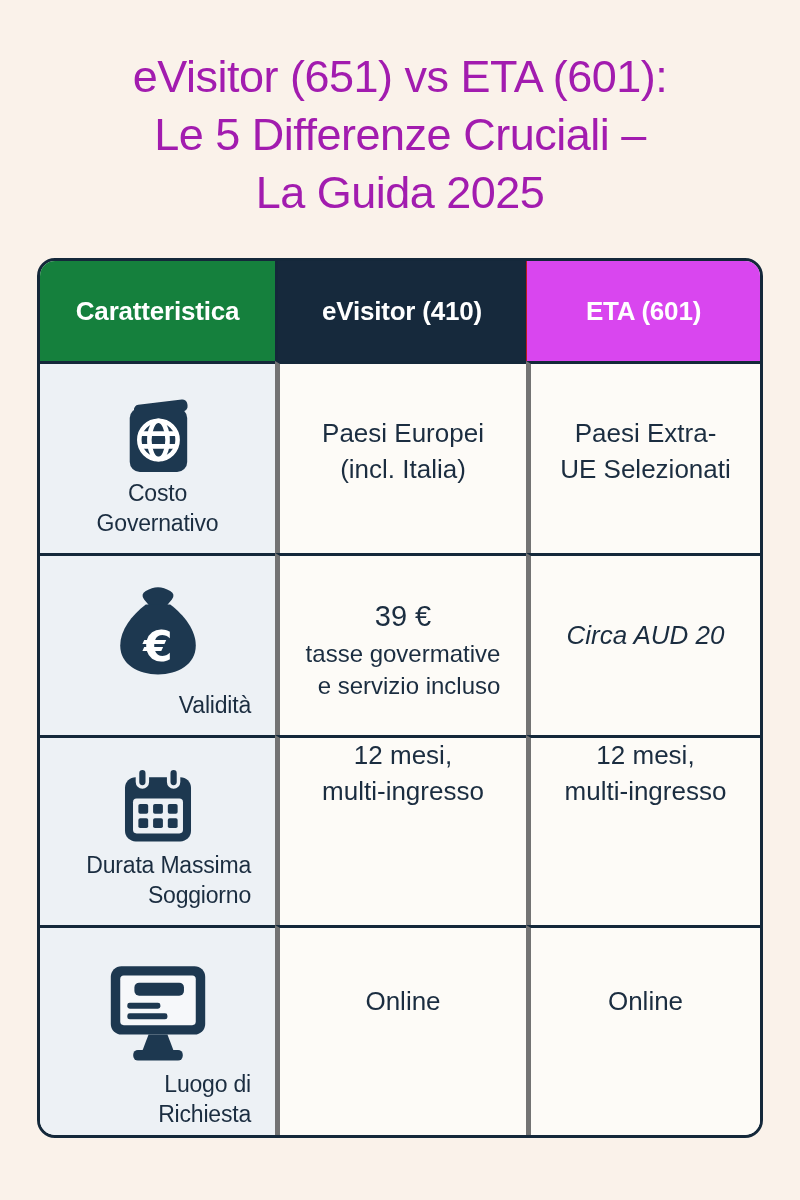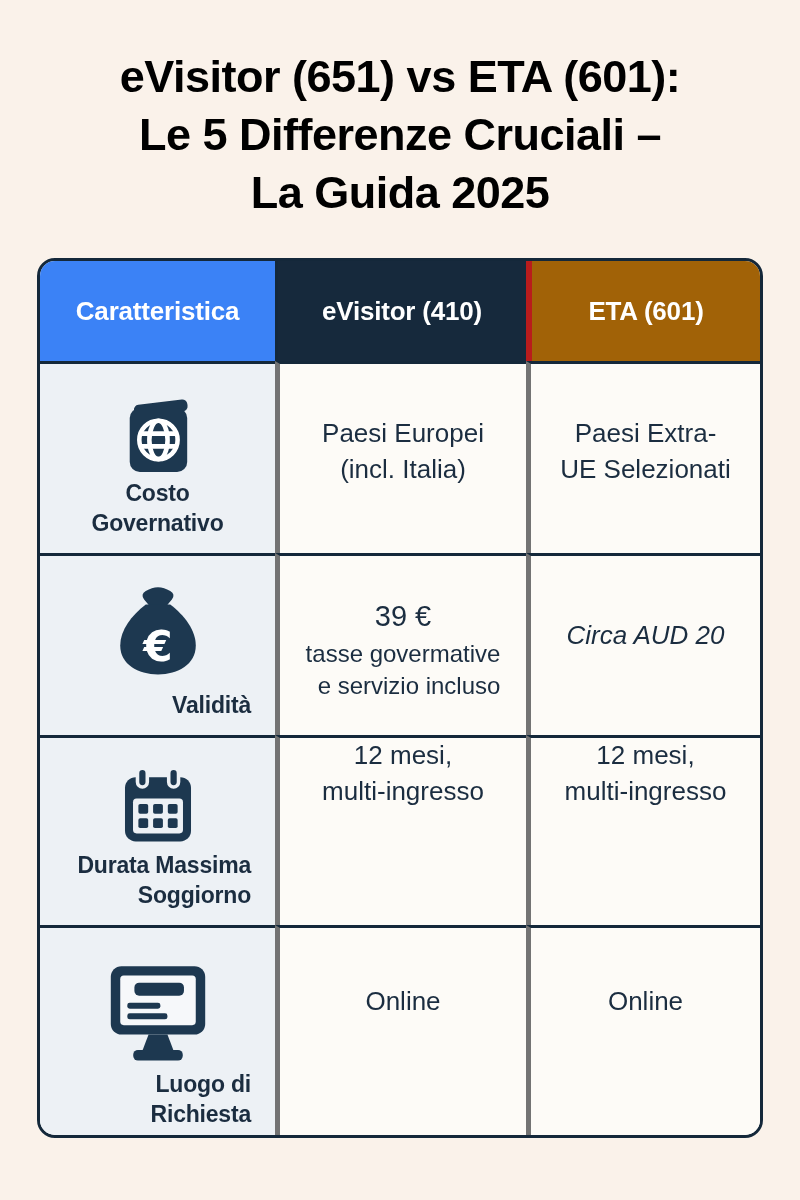--- a/index.html
+++ b/index.html
@@ -7,55 +7,55 @@
   body {
     background:#FAF2EA;
     font-family:"Liberation Sans", sans-serif;
     color:#1B2D40;
     position:relative;
     overflow:hidden;
   }
   .title {
     margin-top:48px;
     text-align:center;
-    font-weight:700;
+    font-weight:400;
     font-size:45px;
     line-height:58px;
-    color:#000000;
+    color:#a21caf;
     letter-spacing:-0.5px;
   }
   .cmp-table {
     position:absolute;
     left:37px; top:258px;
     width:726px; height:880px;
     border:3px solid #14283A;
     border-radius:18px;
     overflow:hidden;
     display:grid;
     grid-template-columns:235px 251px 1fr;
     grid-template-rows:100px 192px 182px 190px 1fr;
     background:#FDFBF7;
   }
   .hc {
     display:flex; align-items:center; justify-content:center;
     color:#FFFFFF; font-weight:700; font-size:26px; letter-spacing:-0.2px;
   }
-  .hc1 { background:#3b82f6; }
+  .hc1 { background:#15803d; }
   .hc2 { background:#16293C; border-left:3px solid #14283A; }
-  .hc3 { background:#a16207; border-left:6px solid #b91c1c;text-align:center; }
+  .hc3 { background:#d946ef; border-left:1px solid #b91c1c;text-align:center; }
   .fc {
     background:#EDF1F5;
     border-top:3px solid #14283A;
     display:flex; flex-direction:column;
     align-items:center; justify-content:space-between;
     padding:24px 10px 14px 10px;
   }
   .feature-label {
     width:100%;
-    font-weight:700; font-size:23px; line-height:1.3;
+    font-weight:400; font-size:23px; line-height:1.3;
     letter-spacing:-0.2px;
     color:#1B2D40;
     white-space:pre-line;
     padding:0 14px;
   }
   .lbl-center { text-align:center; }
   .lbl-left { text-align:right; }
   .vc {
     background:#FDFBF7;
     border-top:3px solid #14283A;

